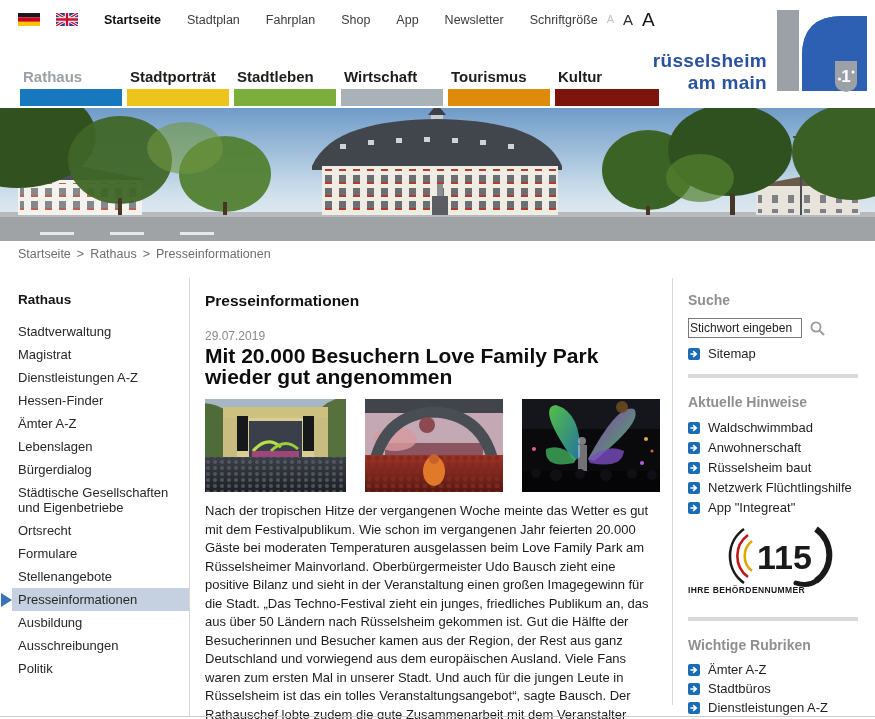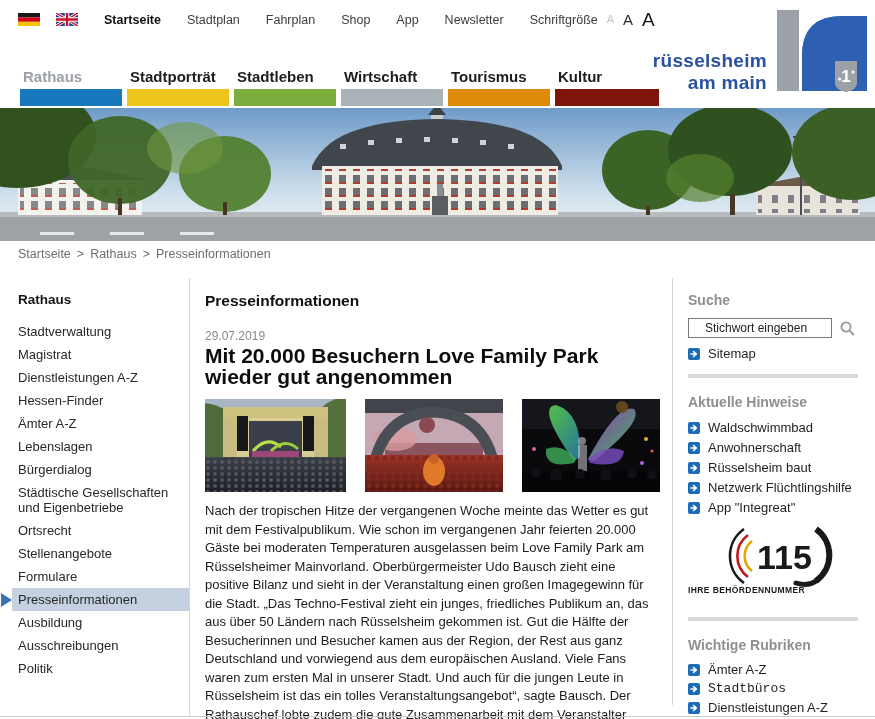--- a/index.html
+++ b/index.html
@@ -55,21 +55,21 @@
   .maincol h1{font-size:15.5px;font-weight:bold;color:#111;margin:14px 0 0;}
   .date{margin-top:19px;font-size:12px;color:#8a8a8a;}
   .article-title{font-size:21px;font-weight:bold;color:#0d0d0d;line-height:21px;margin-top:2px;max-width:440px;}
   .photos{display:flex;justify-content:space-between;margin-top:12px;}
   .photos svg{display:block;cursor:pointer;}
   .bodytext{margin-top:10px;font-size:13px;line-height:18.5px;color:#1c1c1c;text-align:left;}
 
   .rightcol{position:absolute;top:278px;left:672px;width:203px;bottom:14px;border-left:1px solid #d8d8d8;box-sizing:border-box;padding-left:15px;}
   .side-h{font-size:14px;font-weight:bold;color:#8f8f8f;margin:14px 0 0;}
   .search-row{display:flex;align-items:center;gap:7px;margin-top:10px;}
-  .search-input{width:110px;height:16px;border:1px solid #7a7a7a;font-size:12px;color:#222;padding:1px 16px;
+  .search-input{width:110px;height:16px;border:1px solid #7a7a7a;font-size:12px;color:#222;padding:1px 1px;
       font-family:"Liberation Sans","DejaVu Sans",sans-serif;outline:none;border-radius:0;}
   .search-input::placeholder{color:#222;opacity:1;}
   .search-btn{background:none;border:none;padding:0;cursor:pointer;line-height:0;}
   .linklist{list-style:none;margin:10px 0 0;padding:0;}
   .linklist li{display:flex;align-items:center;gap:8px;margin-bottom:5px;font-size:13px;color:#1f1f1f;cursor:pointer;}
   .linklist .arr{flex:0 0 auto;}
   .single-link{display:flex;align-items:center;gap:8px;font-size:13px;color:#1f1f1f;cursor:pointer;margin-top:8px;}
   .divider{height:4px;background:#d9d9d9;width:170px;margin-top:13px;}
   .mt16{margin-top:16px;}
   .hotline{margin-top:8px;}
@@ -261,23 +261,23 @@
       <li><span>Ämter A-Z</span></li>
 
       <li><span>Lebenslagen</span></li>
 
       <li><span>Bürgerdialog</span></li>
 
       <li><span>Städtische Gesellschaften und Eigenbetriebe</span></li>
 
       <li><span>Ortsrecht</span></li>
 
+      <li><span>Formulare</span></li>
+
       <li><span>Stellenangebote</span></li>
-
-      <li><span>Formulare</span></li>
 
       <li class="active"><span>Presseinformationen</span></li>
 
       <li><span>Ausbildung</span></li>
 
       <li><span>Ausschreibungen</span></li>
 
       <li><span>Politik</span></li>
     </ul>
 </div>
@@ -458,21 +458,21 @@
   <ul class="linklist" style="margin-top:9px;">
 
       <li style="margin-bottom:4px;">
         <svg class="arr" width="12" height="12" viewBox="0 0 12 12">
           <rect width="12" height="12" rx="2" fill="#1b6cb5"></rect>
           <path d="M3 6h4.2M5.6 3.6L8.4 6 5.6 8.4" stroke="#fff" stroke-width="1.6" fill="none" stroke-linecap="round" stroke-linejoin="round"></path>
         </svg>
         <span>Ämter A-Z</span>
       </li>
 
-      <li style="margin-bottom:4px;font-family:Liberation Mono, monospace;">
+      <li style="margin-bottom:4px;">
         <svg class="arr" width="12" height="12" viewBox="0 0 12 12">
           <rect width="12" height="12" rx="2" fill="#1b6cb5"></rect>
           <path d="M3 6h4.2M5.6 3.6L8.4 6 5.6 8.4" stroke="#fff" stroke-width="1.6" fill="none" stroke-linecap="round" stroke-linejoin="round"></path>
         </svg>
         <span>Stadtbüros</span>
       </li>
 
       <li style="margin-bottom:4px;">
         <svg class="arr" width="12" height="12" viewBox="0 0 12 12">
           <rect width="12" height="12" rx="2" fill="#1b6cb5"></rect>

